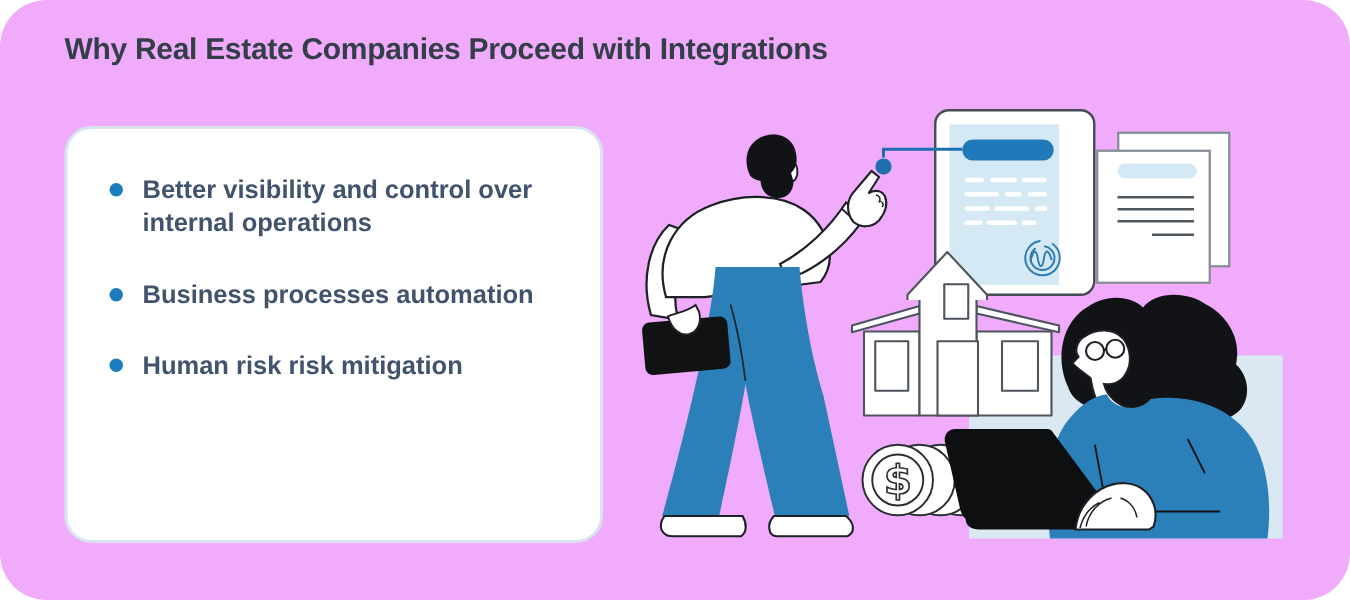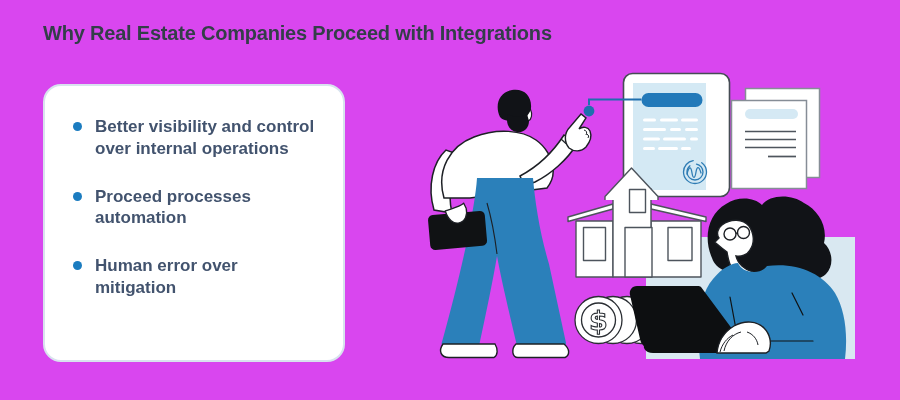--- a/index.html
+++ b/index.html
@@ -1,20 +1,20 @@
 <!DOCTYPE html>
 <html><head>
 <meta charset="utf-8">
 <style>
   html,body{margin:0;padding:0;}
   body{width:900px;height:400px;overflow:hidden;font-family:"Liberation Sans",sans-serif;}
-  .stage{position:relative;width:900px;height:400px;background:#d946ef;}
+  .stage{position:relative;width:900px;height:400px;background:#f0abfc;border-radius:31px;}
   .title{position:absolute;left:43px;top:22px;margin:0;font-size:20px;font-weight:700;
          letter-spacing:-0.2px;color:#333e48;}
-  .benefits-card{position:absolute;left:43px;top:84px;width:302px;height:278px;box-sizing:border-box;
+  .benefits-card{position:absolute;left:43px;top:84px;width:359px;height:278px;box-sizing:border-box;
          background:#ffffff;border:2px solid #d8e3ee;border-radius:18px;padding:30px 20px 0 28px;}
   .benefits-list{list-style:none;margin:0;padding:0;}
   .benefit{display:flex;align-items:flex-start;margin-bottom:26px;}
   .bullet{flex:0 0 auto;width:9px;height:9px;border-radius:50%;background:#1b7cc0;margin:6px 13px 0 0;}
   .benefit-label{font-size:17px;line-height:1.28;font-weight:700;color:#42536e;max-width:272px;}
   .illustration{position:absolute;left:420px;top:55px;width:480px;height:315px;}
 </style>
 </head>
 <body>
 
@@ -23,25 +23,25 @@
   <h1 class="title">Why Real Estate Companies Proceed with Integrations</h1>
 
   <div class="benefits-card">
     <ul class="benefits-list">
       <li class="benefit">
         <span class="bullet"></span>
         <span class="benefit-label">Better visibility and control over internal operations</span>
       </li>
       <li class="benefit">
         <span class="bullet"></span>
-        <span class="benefit-label">Proceed processes automation</span>
+        <span class="benefit-label">Business processes automation</span>
       </li>
       <li class="benefit">
         <span class="bullet"></span>
-        <span class="benefit-label">Human error over mitigation</span>
+        <span class="benefit-label">Human risk risk mitigation</span>
       </li>
     </ul>
   </div>
 
   <svg class="illustration" viewBox="420 55 480 315" xmlns="http://www.w3.org/2000/svg">
 
     <rect x="646" y="237" width="209" height="122" fill="#d9e8f1"></rect>
 
     <g>
       <rect x="623.5" y="73.5" width="106" height="123" rx="9" fill="#ffffff" stroke="#454c54" stroke-width="1.6"></rect>

